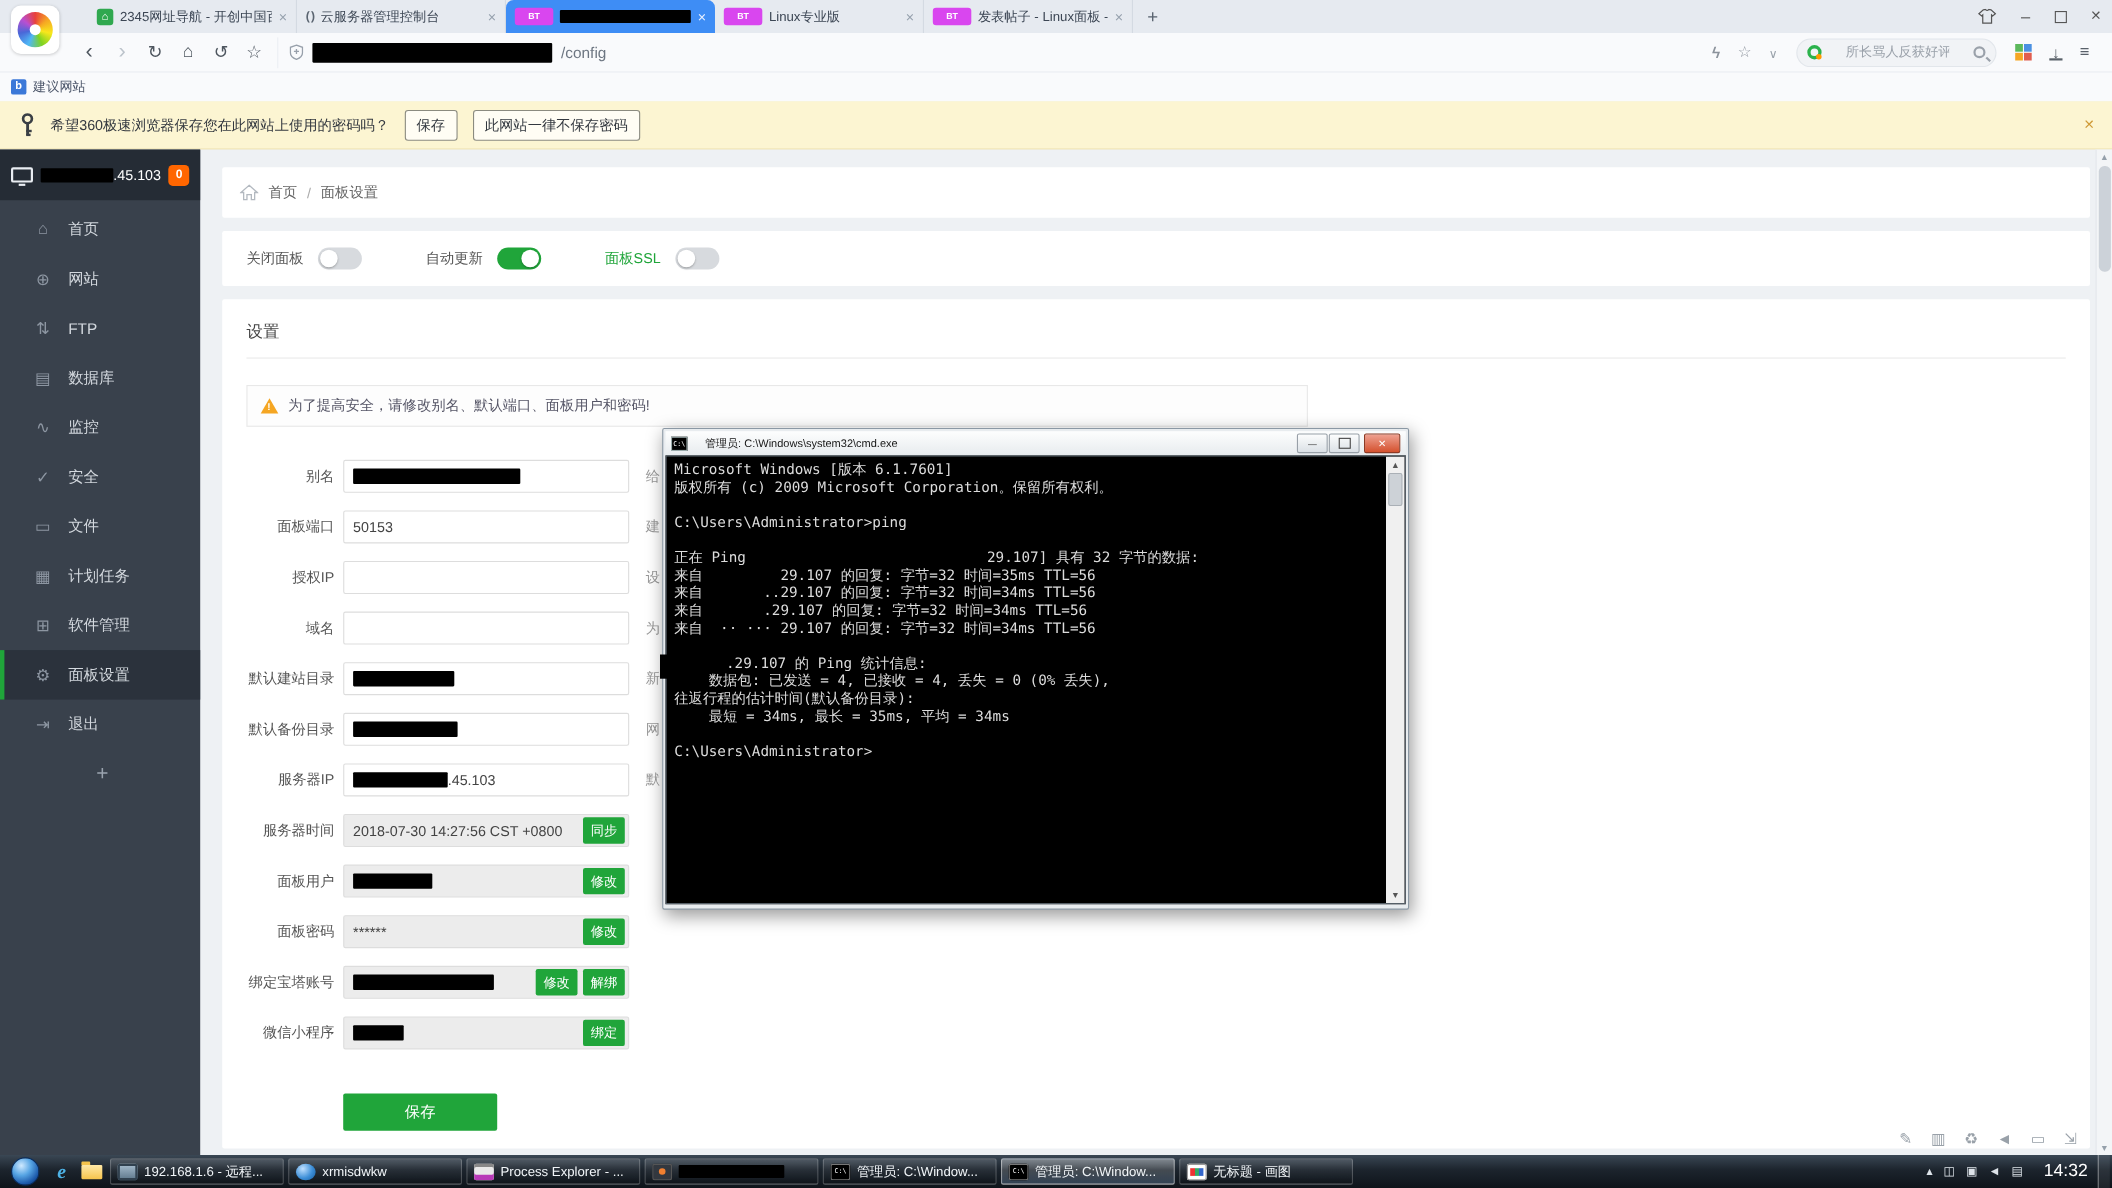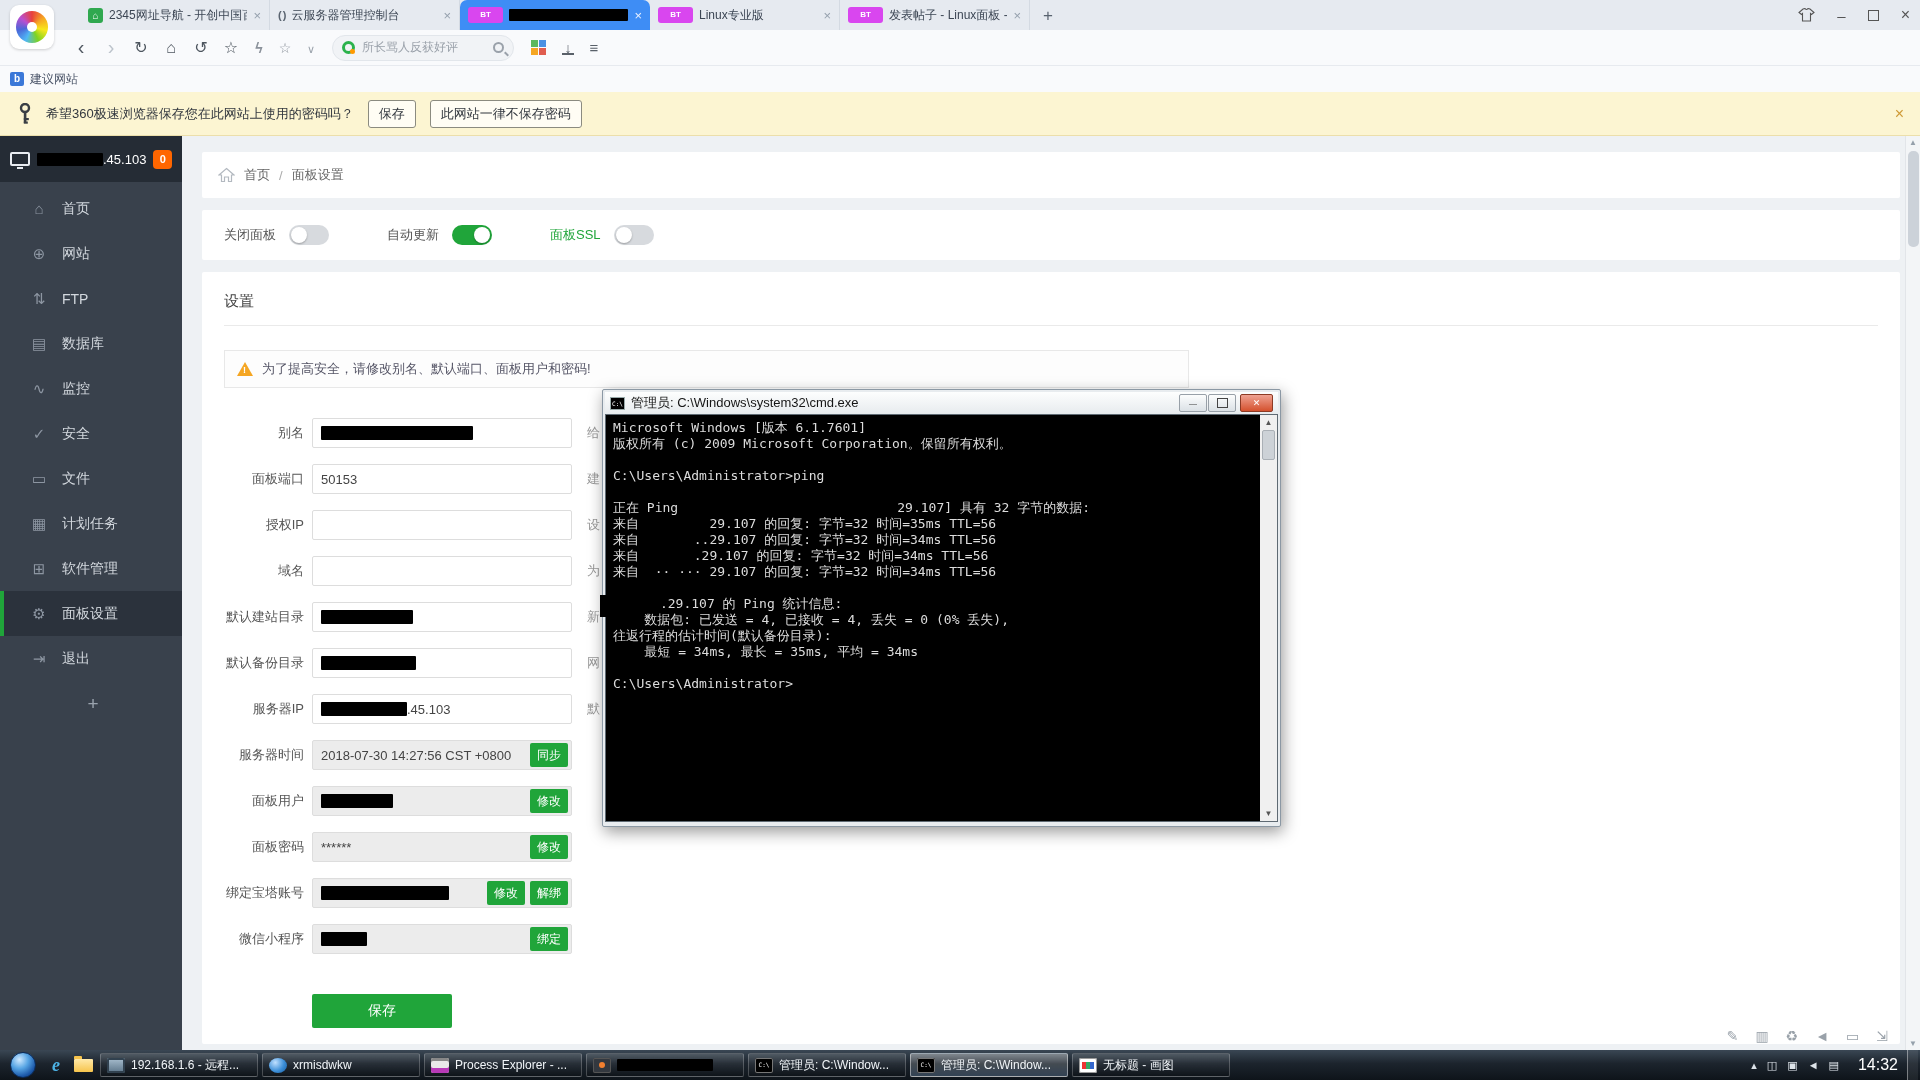--- a/index.html
+++ b/index.html
@@ -36,21 +36,21 @@
 .navic.nreload:before{content:"↻"}
 .navic.nhome:before{content:"⌂"}
 .navic.nundo:before{content:"↺"}
 .navic.nstar:before{content:"☆"}
 .addr{flex:1;height:28px;display:flex;align-items:center;padding:0 10px;gap:8px;border-left:1px solid #eceff3;margin-left:6px}
 .urlsuffix{color:#6d7682;font-size:14px}
 .ricon{flex:none;width:26px;text-align:center;color:#8b929b;font-size:14px}
 .ricon.rbolt:before{content:"ϟ";font-weight:bold}
 .ricon.rstar:before{content:"☆"}
 .ricon.rdrop:before{content:"∨";font-size:11px;color:#9aa2ab}
-.search{flex:none;width:182px;height:26px;background:#f1f3f6;border:1px solid #e2e6eb;border-radius:13px;display:flex;align-items:center;padding:0 9px;gap:7px;margin:0 8px}
+.search{flex:none;width:182px;height:26px;background:#f1f3f6;border:1px solid #e2e6eb;border-radius:13px;display:flex;align-items:center;padding:0 9px;gap:22px;margin:0 8px}
 .ologo{width:13px;height:13px;border:3px solid #2bb24c;border-radius:50%;position:relative;flex:none}
 .ologo:after{content:"";position:absolute;right:-3px;bottom:-3px;width:5px;height:5px;background:#f90;border-radius:50%}
 .search .stext{flex:1;color:#9aa1aa;font-size:12px;overflow:hidden;white-space:nowrap}
 .mag{width:11px;height:11px;border:2px solid #9aa1aa;border-radius:50%;position:relative;flex:none}
 .mag:after{content:"";position:absolute;left:9px;top:9px;width:5px;height:2px;background:#9aa1aa;transform:rotate(45deg)}
 .gridic{width:15px;height:15px;display:grid;grid-template-columns:7px 7px;grid-gap:1px;flex:none;margin:0 9px}
 .gridic i{display:block;width:7px;height:7px}
 .gridic i:nth-child(1){background:#5cb85c}.gridic i:nth-child(2){background:#4a90e2}
 .gridic i:nth-child(3){background:#f5a623}.gridic i:nth-child(4){background:#e05d4f}
 .dlic{width:26px;text-align:center;color:#596069;font-size:14px;position:relative}
@@ -113,21 +113,21 @@
 .savebtn{margin:24px 0 0 88px;width:140px;height:34px;background:#20a53a;color:#fff;font-size:14px;border:none;border-radius:2px}
 
 .pagescroll{position:absolute;right:0;top:0;bottom:0;width:15px;background:#f3f5f7;border-left:1px solid #e2e5e9;display:flex;flex-direction:column;align-items:center;z-index:20}
 .psarrow{height:13px;color:#95a0ab;font-size:8px;line-height:13px}
 .psthumb{width:11px;height:96px;background:#ccd2d9;border-radius:5px;margin-top:2px}
 .psspacer{flex:1}
 .quicktools{position:absolute;right:32px;bottom:6px;display:flex;gap:17px;color:#99a1a9;font-size:14px;z-index:5}
 
 
 .cmdwin{position:absolute;left:602px;top:389px;width:679px;height:438px;background:#e8ecef;border:1px solid #8b98a4;border-radius:2px;box-shadow:2px 5px 16px rgba(0,0,0,.4);z-index:60;padding:2px}
-.cmdtitle{height:22px;display:flex;align-items:center;padding:0 5px;gap:6px;background:linear-gradient(#fdfefe,#e7ebee);font-size:13px;color:#151515}
+.cmdtitle{height:22px;display:flex;align-items:center;padding:0 5px;gap:16px;background:linear-gradient(#fdfefe,#e7ebee);font-size:10px;color:#151515}
 .cmdicon{width:15px;height:13px;background:#000;border:1px solid #9aa;color:#fff;font-size:6px;font-family:"DejaVu Sans Mono",monospace;line-height:11px;text-align:center;flex:none}
 .cmdicon:before{content:"C:\\"}
 .cmdbtns{margin-left:auto;display:flex;gap:1px}
 .cbtn{width:28px;height:18px;border:1px solid #98a0a8;border-radius:2px;background:linear-gradient(#fcfdfd,#dbe1e6);display:flex;align-items:center;justify-content:center;font-size:10px;color:#333}
 .cbtn.cmin:before{content:"—";font-size:8px}
 .cbtn.cmax{position:relative}
 .cbtn.cmax:before{content:"";width:9px;height:8px;border:1px solid #444;display:block}
 .cbtn.cclose{background:linear-gradient(#efa292,#d4512e);color:#fff;width:33px;margin-left:3px;border-color:#8c3a24}
 .cbtn.cclose:before{content:"✕";font-size:9px}
 .cmdbody{position:relative;height:calc(100% - 24px);background:#000;border:1px solid #5f6a73;padding:5px 24px 5px 7px;overflow:hidden}
@@ -208,20 +208,28 @@
   </div>
 </div>
 
 <div class="toolbar">
   <span class="navic nback"></span>
   <span class="navic nfwd dis"></span>
   <span class="navic nreload"></span>
   <span class="navic nhome"></span>
   <span class="navic nundo"></span>
   <span class="navic nstar"></span>
+  <div class="addr">
+    <svg class="shieldsvg" width="13" height="15" viewBox="0 0 13 15">
+        <path d="M6.5 1 L12 3 V8 Q12 12 6.5 14 Q1 12 1 8 V3 Z" fill="none" stroke="#98a0ab" stroke-width="1.2"></path>
+        <path d="M6.5 4.5 V9 M4.2 6.7 H8.8" stroke="#98a0ab" stroke-width="1.2"></path>
+      </svg>
+    <span class="redact" style="width:218px;height:18px"></span>
+    <span class="urlsuffix">/config</span>
+  </div>
   <span class="ricon rbolt"></span>
   <span class="ricon rstar"></span>
   <span class="ricon rdrop"></span>
   <div class="search">
     <span class="ologo"></span>
     <span class="stext">所长骂人反获好评</span>
     <span class="mag"></span>
   </div>
   <span class="gridic">
       <i></i>

